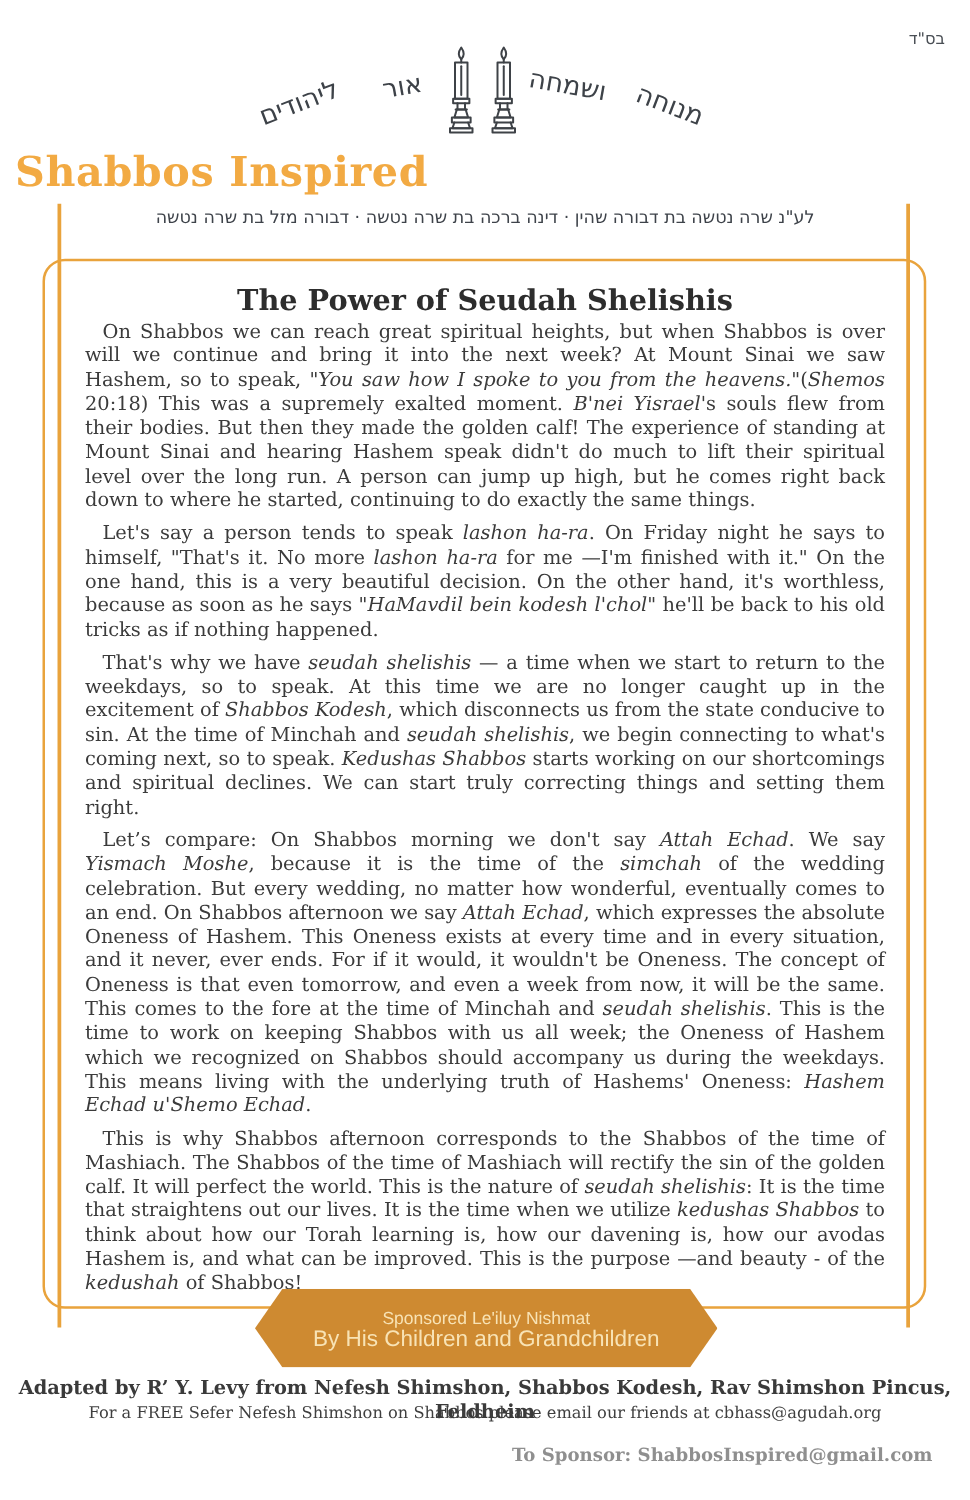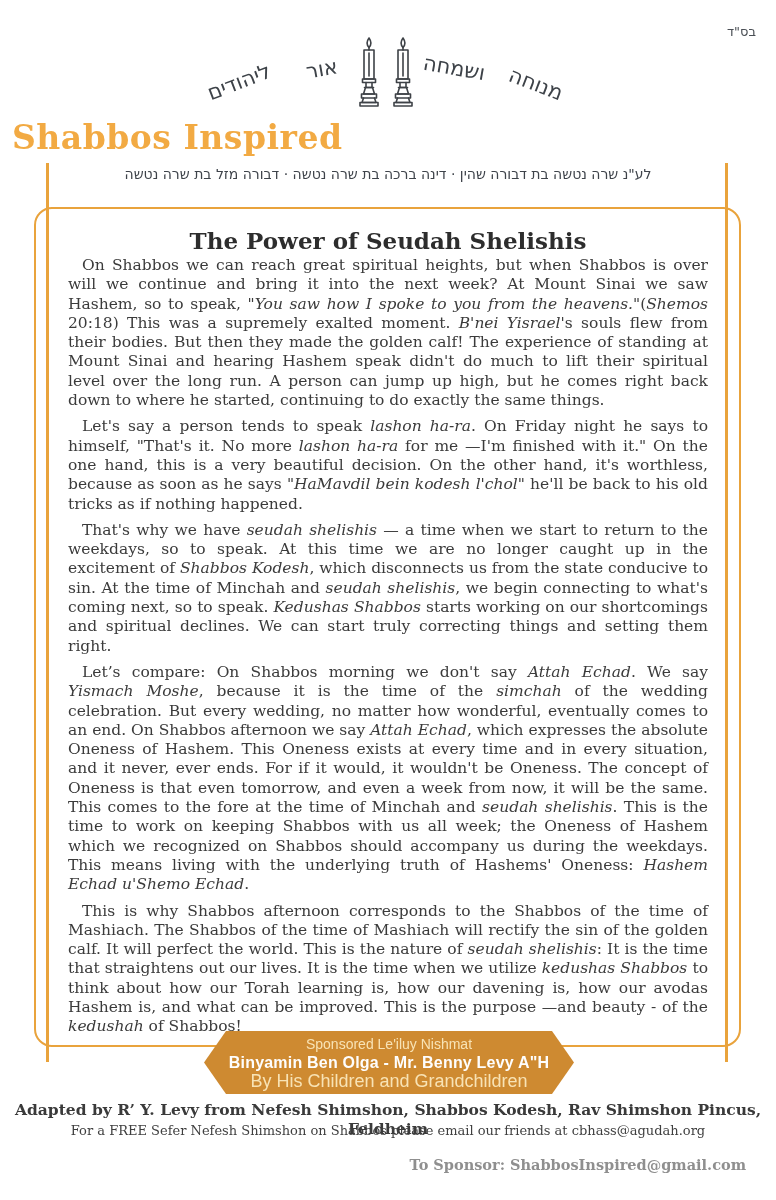--- a/index.html
+++ b/index.html
@@ -151,21 +151,20 @@
   <div class="article-body">
       <p><span>On Shabbos we can reach great spiritual heights, but when Shabbos is over will we continue and bring it into the next week? At Mount Sinai we saw Hashem, so to speak, "</span><em>You saw how I spoke to you from the heavens.</em><span>"(</span><em>Shemos</em><span> 20:18) This was a supremely exalted moment. </span><em>B'nei Yisrael</em><span>'s souls flew from their bodies. But then they made the golden calf! The experience of standing at Mount Sinai and hearing Hashem speak didn't do much to lift their spiritual level over the long run. A person can jump up high, but he comes right back down to where he started, continuing to do exactly the same things.</span></p>
       <p><span>Let's say a person tends to speak </span><em>lashon ha-ra</em><span>. On Friday night he says to himself, "That's it. No more </span><em>lashon ha-ra</em><span> for me —I'm finished with it." On the one hand, this is a very beautiful decision. On the other hand, it's worthless, because as soon as he says "</span><em>HaMavdil bein kodesh l'chol</em><span>" he'll be back to his old tricks as if nothing happened.</span></p>
       <p><span>That's why we have </span><em>seudah shelishis</em><span> — a time when we start to return to the weekdays, so to speak. At this time we are no longer caught up in the excitement of </span><em>Shabbos Kodesh</em><span>, which disconnects us from the state conducive to sin. At the time of Minchah and </span><em>seudah shelishis</em><span>, we begin connecting to what's coming next, so to speak. </span><em>Kedushas Shabbos</em><span> starts working on our shortcomings and spiritual declines. We can start truly correcting things and setting them right.</span></p>
       <p><span>Let’s compare: On Shabbos morning we don't say </span><em>Attah Echad</em><span>. We say </span><em>Yismach Moshe</em><span>, because it is the time of the </span><em>simchah</em><span> of the wedding celebration. But every wedding, no matter how wonderful, eventually comes to an end. On Shabbos afternoon we say </span><em>Attah Echad</em><span>, which expresses the absolute Oneness of Hashem. This Oneness exists at every time and in every situation, and it never, ever ends. For if it would, it wouldn't be Oneness. The concept of Oneness is that even tomorrow, and even a week from now, it will be the same. This comes to the fore at the time of Minchah and </span><em>seudah shelishis</em><span>. This is the time to work on keeping Shabbos with us all week; the Oneness of Hashem which we recognized on Shabbos should accompany us during the weekdays. This means living with the underlying truth of Hashems' Oneness: </span><em>Hashem Echad u'Shemo Echad</em><span>.</span></p>
       <p><span>This is why Shabbos afternoon corresponds to the Shabbos of the time of Mashiach. The Shabbos of the time of Mashiach will rectify the sin of the golden calf. It will perfect the world. This is the nature of </span><em>seudah shelishis</em><span>: It is the time that straightens out our lives. It is the time when we utilize </span><em>kedushas Shabbos</em><span> to think about how our Torah learning is, how our davening is, how our avodas Hashem is, and what can be improved. This is the purpose —and beauty - of the </span><em>kedushah</em><span> of Shabbos!</span></p>
     </div>
 
   <div class="banner">
     <div class="l1">Sponsored Le'iluy Nishmat</div>
-    <div class="l2">Binyamin Ben Olga - Mr. Benny Levy A"H</div>
     <div class="l3">By His Children and Grandchildren</div>
   </div>
 
   <div class="adapted">Adapted by R’ Y. Levy from Nefesh Shimshon, Shabbos Kodesh, Rav Shimshon Pincus, Feldheim</div>
   <div class="free-sefer">For a FREE Sefer Nefesh Shimshon on Shabbos please email our friends at cbhass@agudah.org</div>
   <div class="footer-week">WEEK 14 - PARASHAS RE'EH</div>
   <div class="footer-sponsor">To Sponsor: ShabbosInspired@gmail.com</div>
 
 </div>
 

